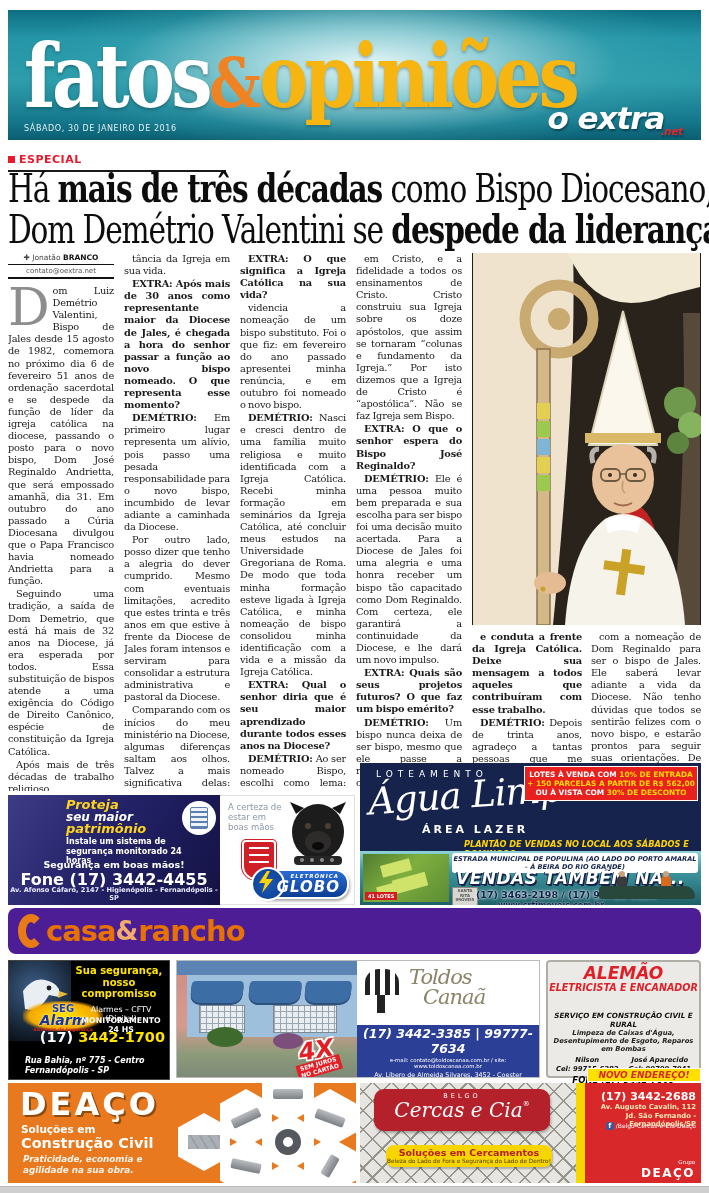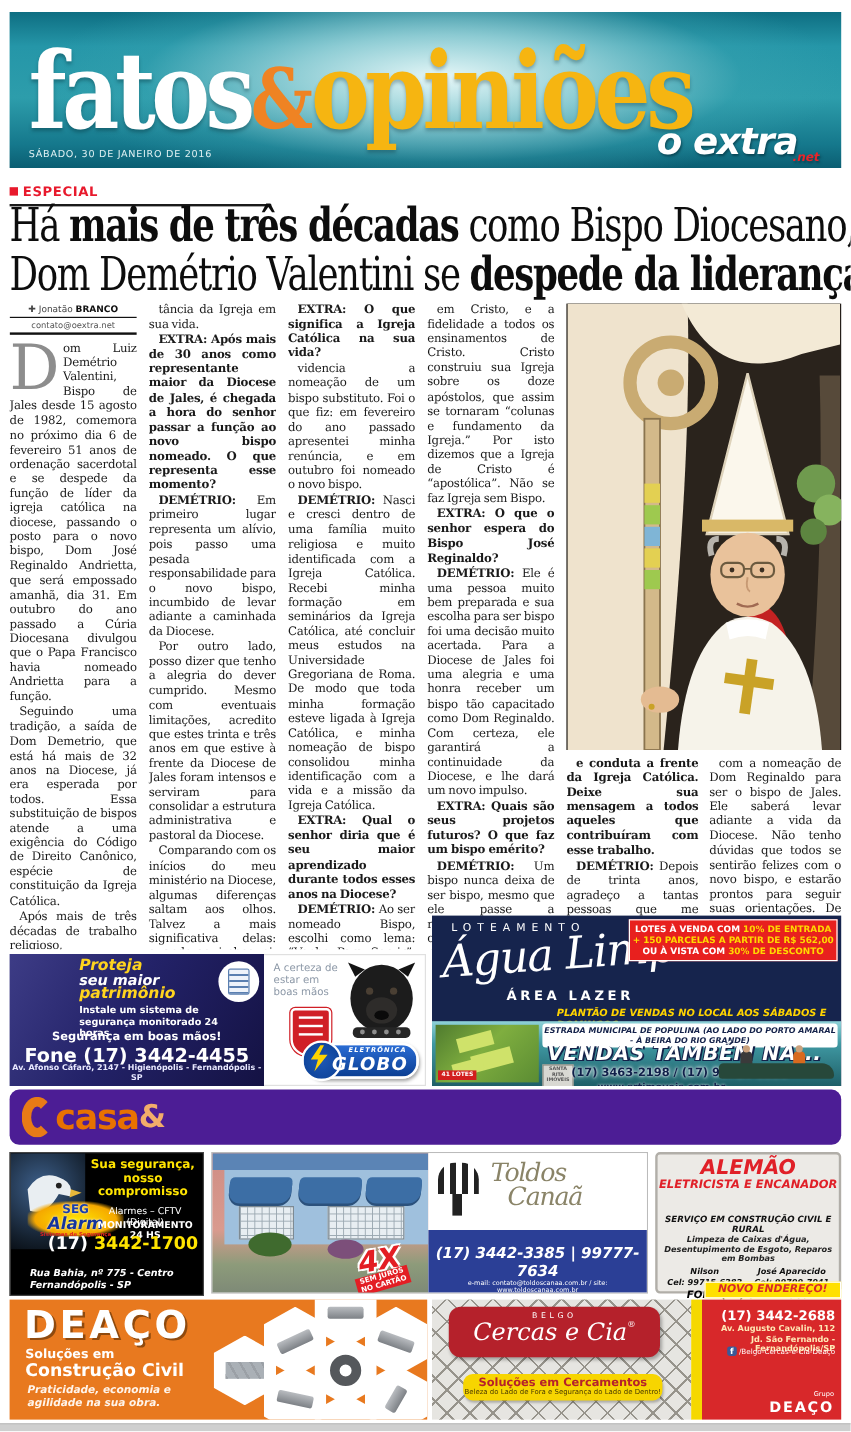--- a/index.html
+++ b/index.html
@@ -143,21 +143,21 @@
     background-image:linear-gradient(90deg,#9aa7b0 1px,transparent 1px),linear-gradient(0deg,#9aa7b0 1px,transparent 1px);
     background-size:6px 6px;border:1px solid #7d8a93;}
   .t-bush{position:absolute;border-radius:50%;}
   .toldos-card{flex:1;background:#fff;position:relative;}
   .t-logo-icon{position:absolute;left:8px;top:8px;width:34px;height:26px;
     background:repeating-linear-gradient(90deg,#222 0 5px,#fff 5px 10px);border-radius:14px 14px 0 0;}
   .t-logo-post{position:absolute;left:20px;top:34px;width:8px;height:18px;background:#222;}
   .t-name{position:absolute;left:52px;top:6px;font-family:"DejaVu Serif",serif;font-style:italic;
     color:#8a8468;font-size:21px;line-height:20px;letter-spacing:-1px;}
   .t-blue{position:absolute;left:0;right:0;bottom:0;height:52px;background:#2b3f96;color:#fff;text-align:center;}
-  .t-phone{font-weight:bold;font-style:italic;font-size:12.5px;padding-top:11px;}
+  .t-phone{font-weight:bold;font-style:italic;font-size:12.5px;padding-top:1px;}
   .t-contact{font-size:5.4px;margin-top:1px;}
   .t-addr{font-size:6.4px;margin-top:2px;line-height:8px;}
   .t-4x{position:absolute;left:118px;bottom:2px;transform:rotate(-10deg);text-align:center;}
   .t-4x .big{color:#e31e24;font-weight:bold;font-style:italic;font-size:24px;line-height:20px;
     text-shadow:1.5px 1.5px 0 #fff,-1.5px -1.5px 0 #fff,1.5px -1.5px 0 #fff,-1.5px 1.5px 0 #fff;}
   .t-4x .strip{background:#e31e24;color:#fff;font-weight:bold;font-size:6px;line-height:6.5px;padding:1px 3px;transform:rotate(-6deg);}
   .ad-alemao{position:absolute;left:546px;top:960px;width:155px;height:118px;background:#eceae6;
     border:2px solid #b1aea8;border-radius:4px;box-sizing:border-box;text-align:center;
     font-family:"DejaVu Sans",sans-serif;padding-top:3px;}
   .al-name{color:#e02028;font-weight:bold;font-style:italic;font-size:17px;line-height:17px;}
@@ -402,20 +402,21 @@
           </div>
         <div class="hull"></div>
       </div>
     </div>
   </div>
 
   <div class="cr-bar">
     <div class="cr-arc"></div>
     <span class="t1">casa</span>
       <span class="t2">&amp;</span>
+      <span class="t1">rancho</span>
   </div>
 
   <div class="ad-seg">
     <div class="seg-photo">
       <svg width="62" height="80" viewBox="0 0 62 80">
           <path d="M14 30 Q26 12 44 22 Q52 26 50 36 L40 34 Q30 52 16 48 Z" fill="#e9eef2"></path>
           <circle cx="40" cy="27" r="2.4" fill="#222"></circle>
           <path d="M50 30 L59 33 L49 37 Z" fill="#e8b83a"></path>
         </svg>
     </div>

